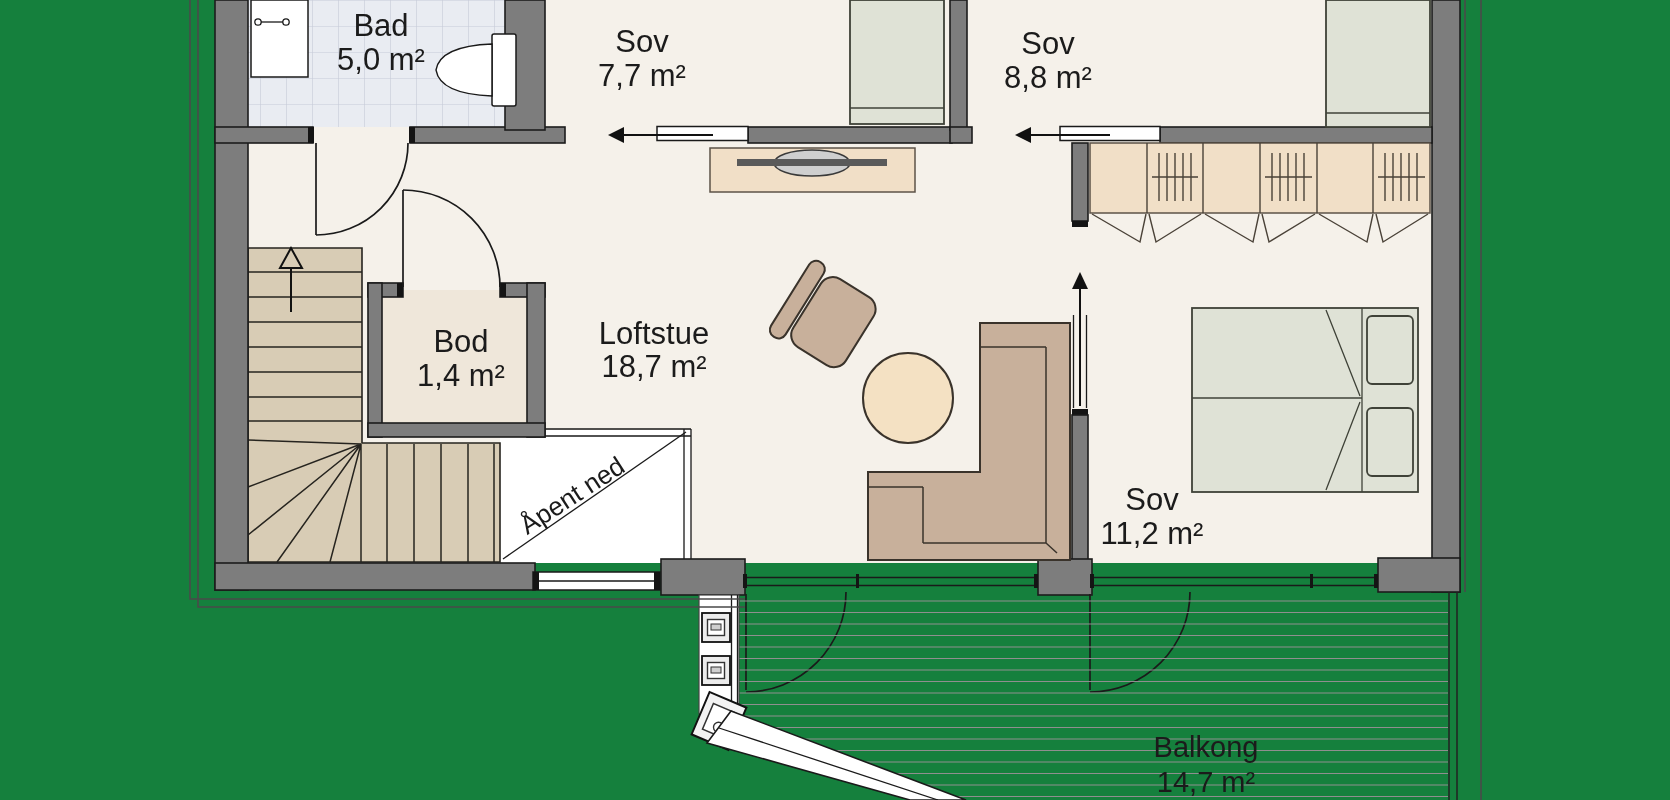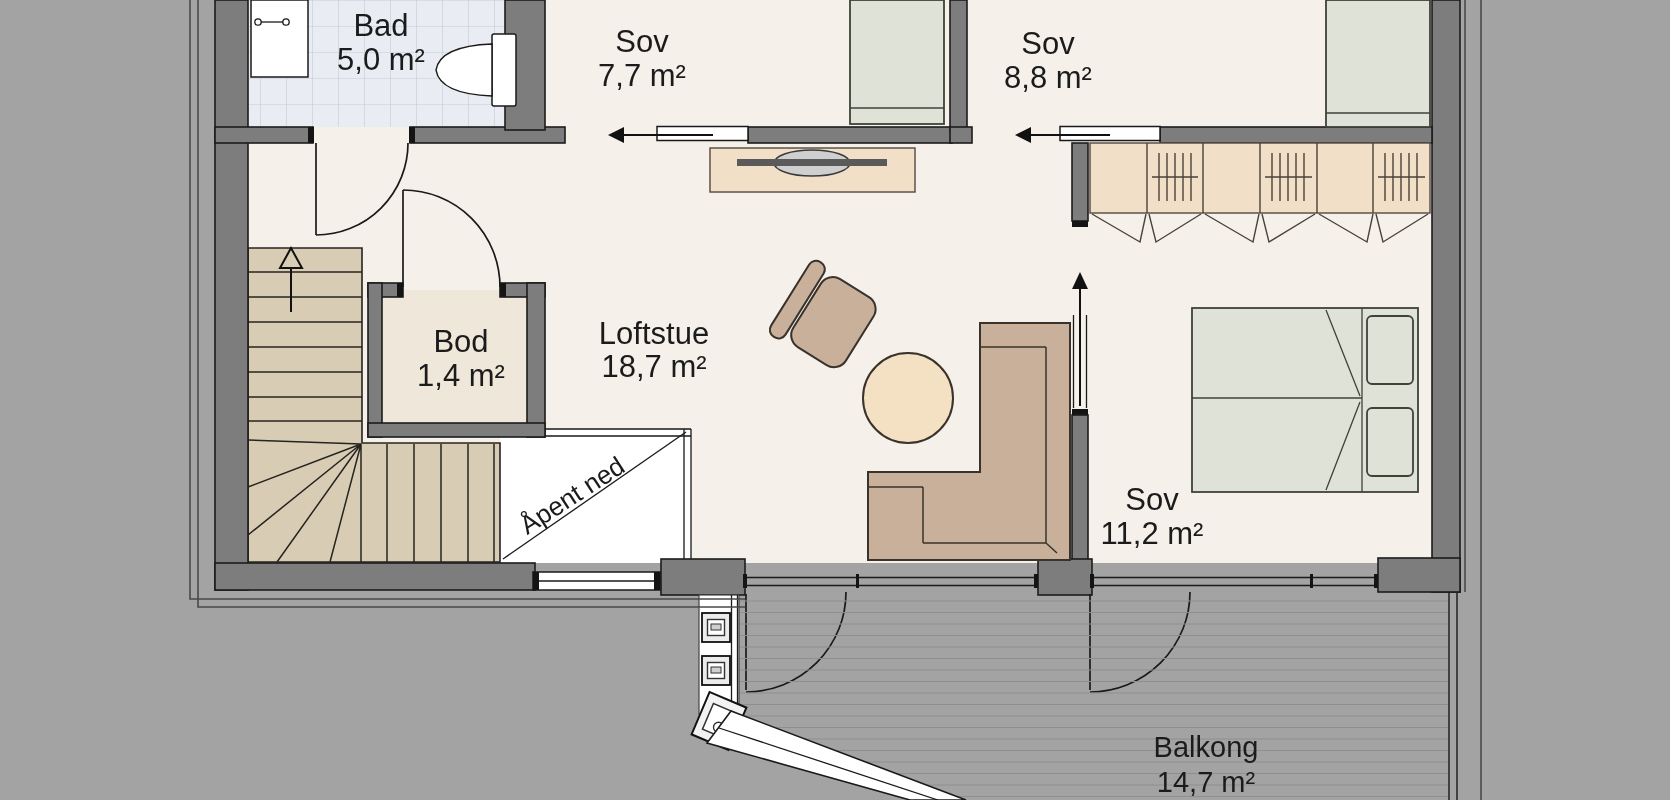--- a/index.html
+++ b/index.html
@@ -1,16 +1,16 @@
 <!DOCTYPE html>
 <html style="--wall: #7d7d7d; --outline: #1c1c1c; --floor: #f5f1ea; --tile: #e9ecf2; --tile_line: #c6cbd8; --stairs: #d8ccb5; --storage_floor: #efe7da; --furniture_wood: #c8b09b; --furniture_light: #f1dfc7; --table: #f4e1c3; --bed: #dfe2d6;"><head>
 <meta charset="utf-8">
 <style>
   html,body{margin:0;padding:0;background:#ffffff;}
-  .stage{width:1670px;height:800px;position:relative;background:#a3a3a3;overflow:hidden;}
+  .stage{width:1670px;height:800px;position:relative;background:#15803d;overflow:hidden;}
   svg{display:block;}
   .floor{fill:var(--floor,#f5f1ea);}
   .wall{fill:var(--wall,#7d7d7d);stroke:var(--outline,#1c1c1c);stroke-width:1.6;}
   .wallcap{fill:#141414;}
   .white{fill:#ffffff;stroke:#1a1a1a;stroke-width:1.5;}
   .thin{stroke:#1a1a1a;stroke-width:1.3;fill:none;}
   .arc{stroke:#1a1a1a;stroke-width:1.7;fill:none;}
   .stairs{fill:var(--stairs,#d8ccb5);stroke:#26241f;stroke-width:1.6;}
   .stairline{stroke:#26241f;stroke-width:1.5;fill:none;}
   .storage{fill:var(--storage_floor,#efe7da);}

